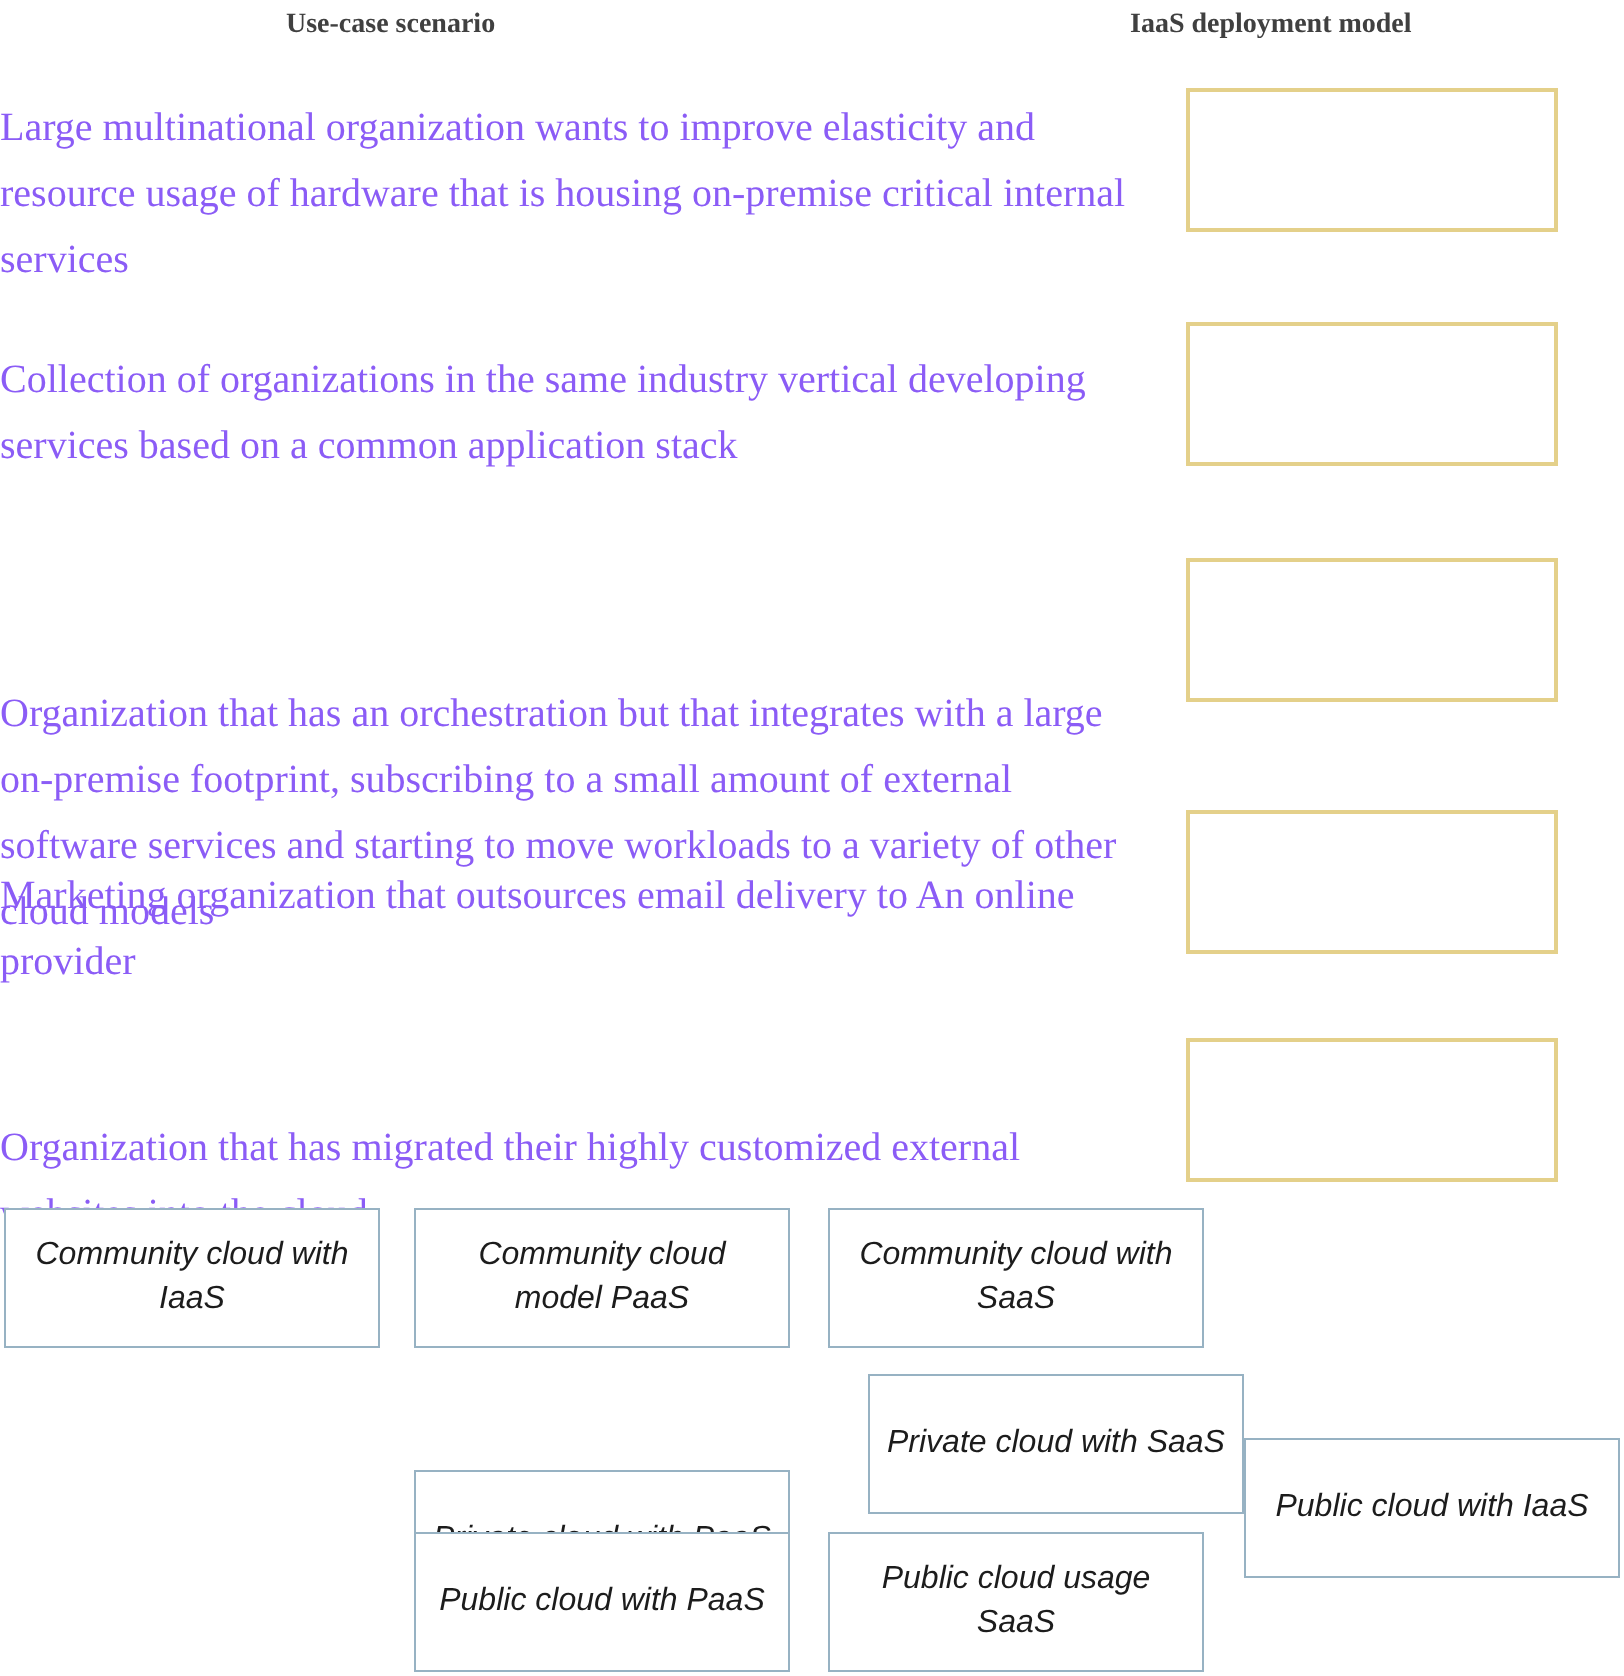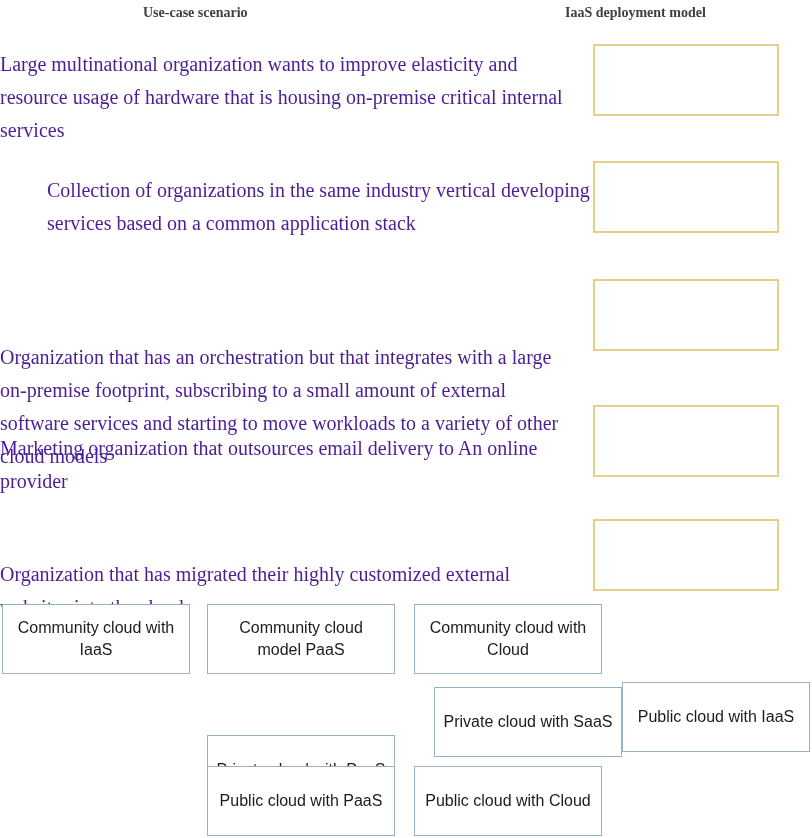--- a/index.html
+++ b/index.html
@@ -36,24 +36,24 @@
     top: 44px;
     width: 575px;
   }
   .scenario {
     position: absolute;
     left: 0px;
     width: 575px;
     font-family: "Liberation Serif", "DejaVu Serif", serif;
     font-size: 20px;
     line-height: 33px;
-    color: #4c1d95;
+    color: #8b5cf6;
   }
   #scenario-0 { top: 4px; }
-  #scenario-1 { top: 130px; padding-left: 47px; }
+  #scenario-1 { top: 130px; }
   #scenario-2 { top: 280px; margin-top: 17px; }
   #scenario-3 { top: 388px; }
   #scenario-4 { top: 514px; }
 
   
   .drop-target {
     position: absolute;
     left: 593px;
     width: 186px;
     height: 72px;
@@ -67,20 +67,21 @@
   #drop-3 { top: 405px; }
   #drop-4 { top: 519px; }
 
   
   .options-area {
     position: absolute;
     left: 0;
     top: 0;
     width: 812px;
     height: 838px;
+    font-style: italic;
   }
   .option-tile {
     position: absolute;
     width: 188px;
     height: 70px;
     box-sizing: border-box;
     border: 1px solid #97b2c3;
     background: #ffffff;
     display: flex;
     align-items: center;
@@ -110,19 +111,19 @@
 
 <div id="drop-0" class="drop-target"></div>
 <div id="drop-1" class="drop-target"></div>
 <div id="drop-2" class="drop-target"></div>
 <div id="drop-3" class="drop-target"></div>
 <div id="drop-4" class="drop-target"></div>
 
 <div class="options-area" id="options-area">
     <div class="option-tile" id="option-community-iaas" style="left: 2px; top: 604px;">Community cloud with IaaS</div>
     <div class="option-tile" id="option-community-paas" style="left: 207px; top: 604px;">Community cloud model PaaS</div>
-    <div class="option-tile" id="option-community-saas" style="left: 414px; top: 604px;">Community cloud with Cloud</div>
+    <div class="option-tile" id="option-community-saas" style="left: 414px; top: 604px;">Community cloud with SaaS</div>
     <div class="option-tile" id="option-private-paas" style="left: 207px; top: 687px; margin-top: 48px;">Private cloud with PaaS</div>
     <div class="option-tile" id="option-private-saas" style="left: 414px; top: 687px; margin-left: 20px;">Private cloud with SaaS</div>
-    <div class="option-tile" id="option-public-iaas" style="left: 622px; top: 682px;">Public cloud with IaaS</div>
+    <div class="option-tile" id="option-public-iaas" style="left: 622px; top: 719px;">Public cloud with IaaS</div>
     <div class="option-tile" id="option-public-paas" style="left: 207px; top: 766px; text-align: right;">Public cloud with PaaS</div>
-    <div class="option-tile" id="option-public-saas" style="left: 414px; top: 766px;">Public cloud with Cloud</div>
+    <div class="option-tile" id="option-public-saas" style="left: 414px; top: 766px;">Public cloud usage SaaS</div>
   </div>
 
 </body></html>

